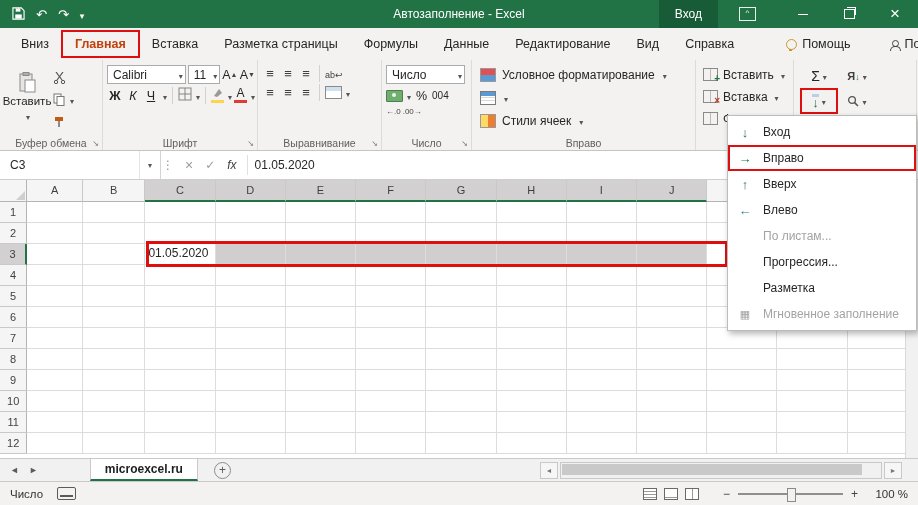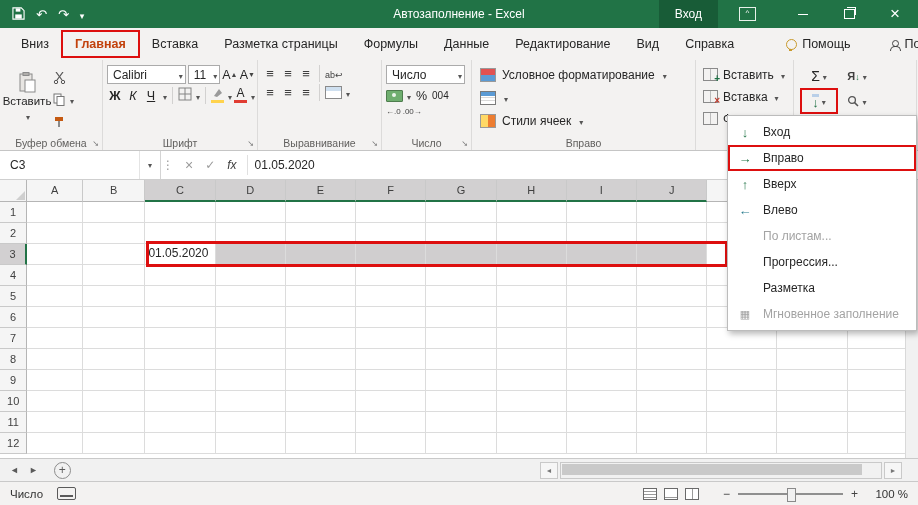--- a/index.html
+++ b/index.html
@@ -643,20 +643,21 @@
       <div class="vthumb"></div>
     </div>
     <div id="sel-annot"></div>
   </div>
 
   <div id="sheetbar">
     <div class="sb-nav">
       <span class="nav-l"></span>
       <span class="nav-r"></span>
     </div>
+    <div class="sheet-tab">microexcel.ru</div>
     <div class="add-sheet"></div>
     <div class="sb-scroll">
       <div class="sb-btn nav-l"></div>
       <div class="sb-track">
           <div class="sb-thumb"></div>
         </div>
       <div class="sb-btn nav-r"></div>
     </div>
   </div>
 

